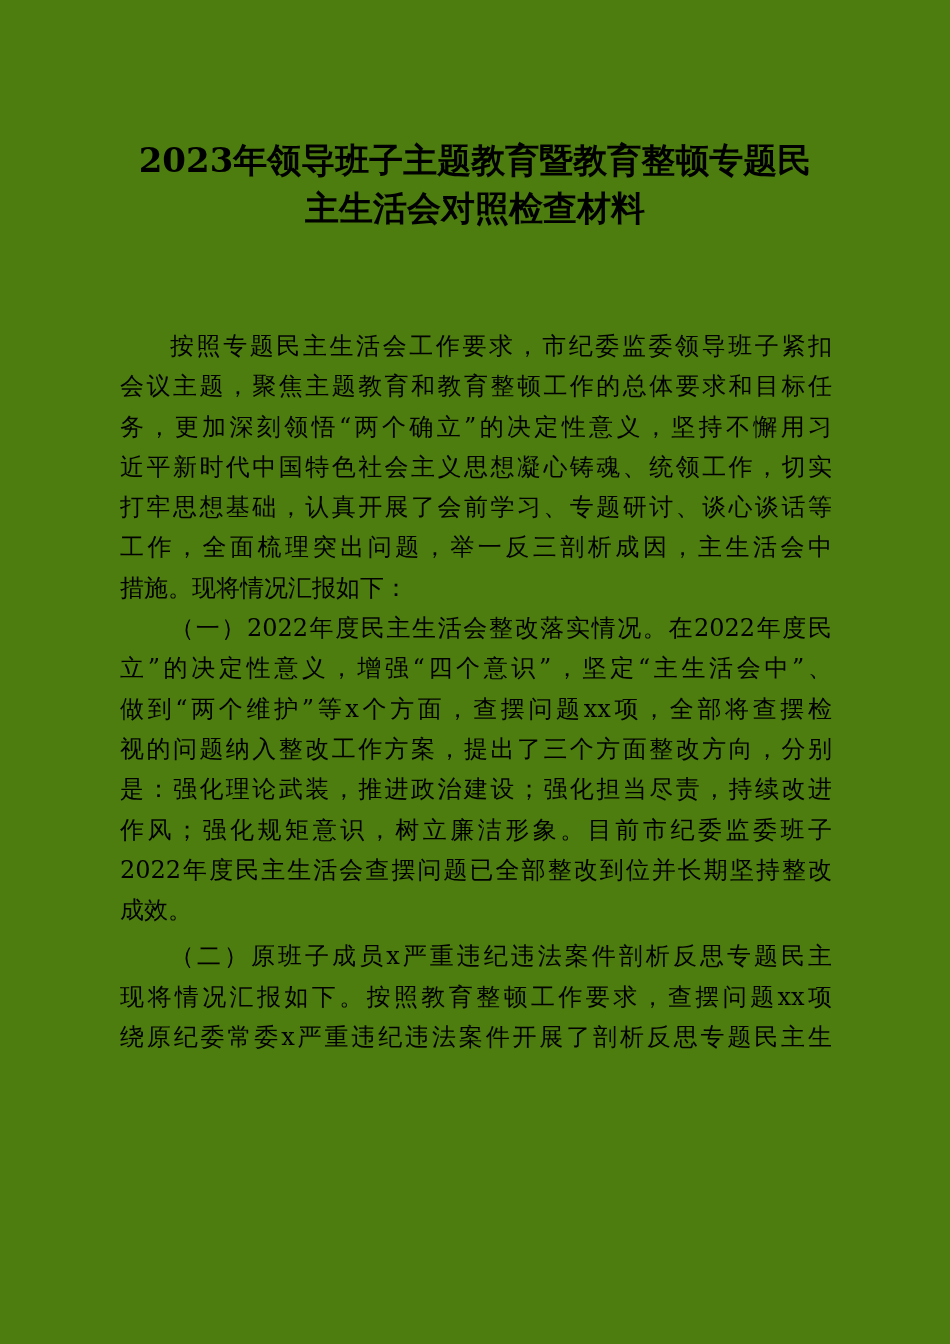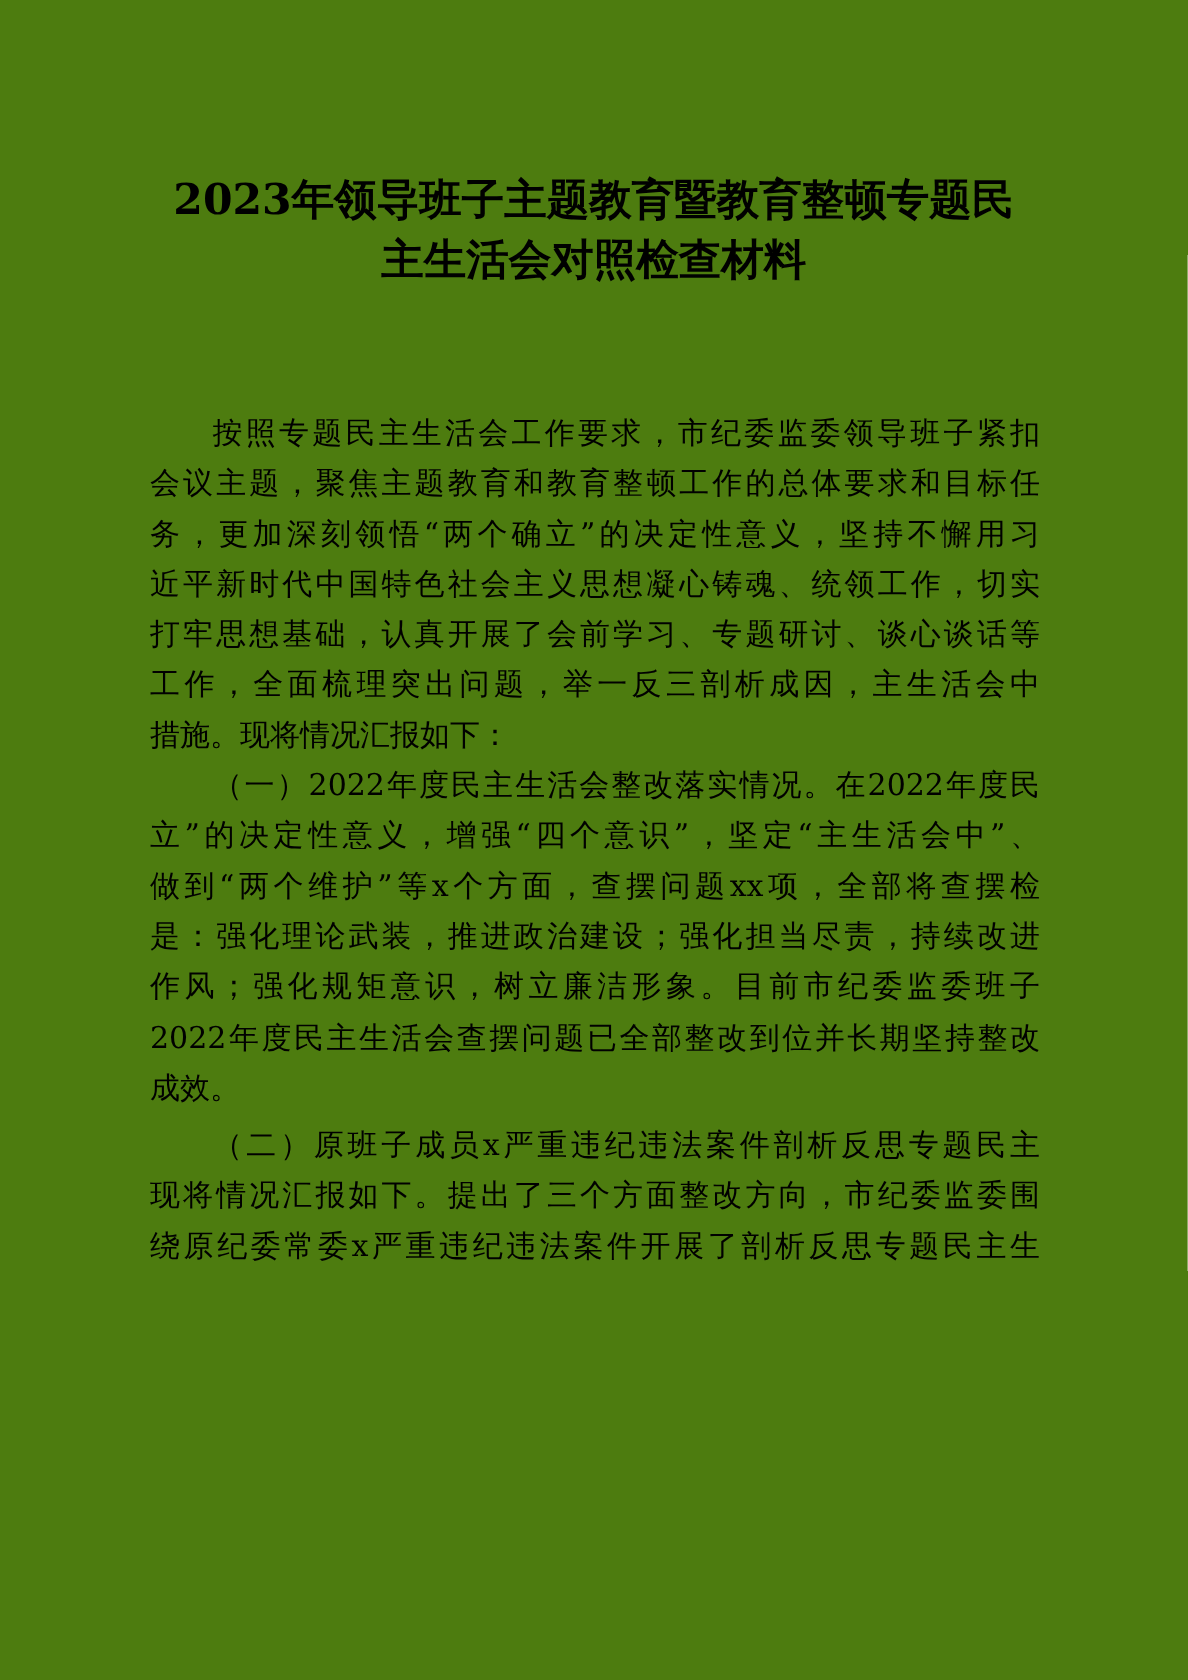--- a/index.html
+++ b/index.html
@@ -43,26 +43,27 @@
       <span class="line">打牢思想基础，认真开展了会前学习、专题研讨、谈心谈话等</span>
       <span class="line">工作，全面梳理突出问题，举一反三剖析成因，主生活会中</span>
       <span class="line last">措施。现将情况汇报如下：</span>
     </div>
 
 
     <div>
       <span class="line ind"><span class="kai">（一）2022年度民主生活会整改落实情况。</span><span>在2022年度民</span></span>
       <span class="line">立”的决定性意义，增强“四个意识”，坚定“主生活会中”、</span>
       <span class="line">做到“两个维护”等x个方面，查摆问题xx项，全部将查摆检</span>
+      <span class="line">视的问题纳入整改工作方案，提出了三个方面整改方向，分别</span>
       <span class="line">是：强化理论武装，推进政治建设；强化担当尽责，持续改进</span>
       <span class="line">作风；强化规矩意识，树立廉洁形象。目前市纪委监委班子</span>
       <span class="line">2022年度民主生活会查摆问题已全部整改到位并长期坚持整改</span>
       <span class="line last">成效。</span>
     </div>
 
     <div style="margin-top:6px;">
       <span class="line ind kai">（二）原班子成员x严重违纪违法案件剖析反思专题民主</span>
-      <span class="line"><span class="kai">现将情况汇报如下。</span><span>提出了三个方面整改方向，市纪委监委围</span></span>
+      <span class="line"><span class="kai">现将情况汇报如下。</span><span>按照教育整顿工作要求，查摆问题xx项</span></span>
       <span class="line">绕原纪委常委x严重违纪违法案件开展了剖析反思专题民主生</span>
     </div>
   </div>
 
 </div>
 
 </body></html>

